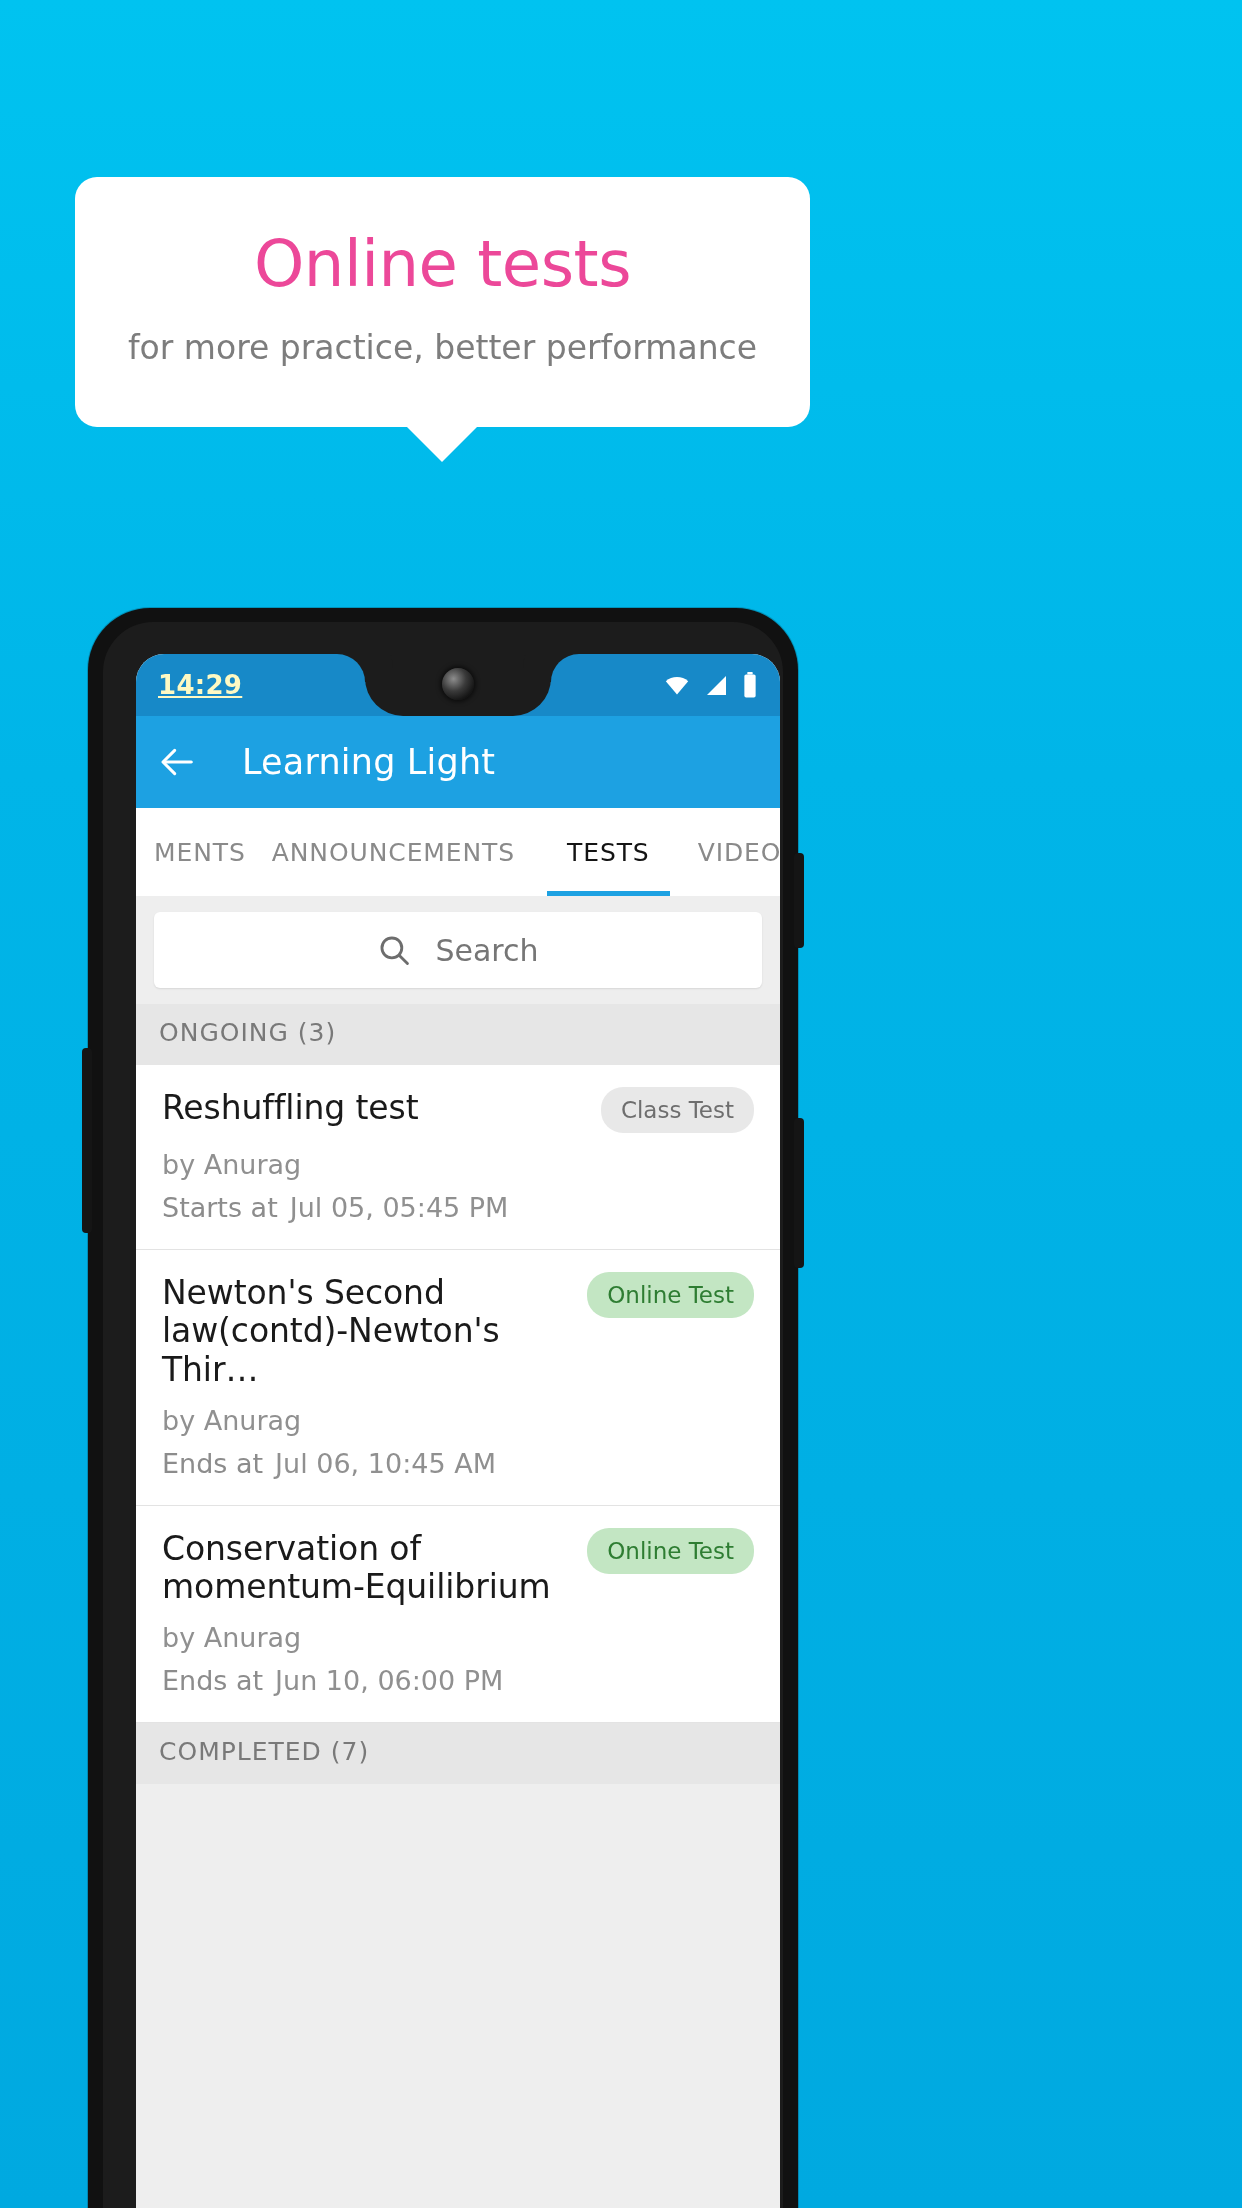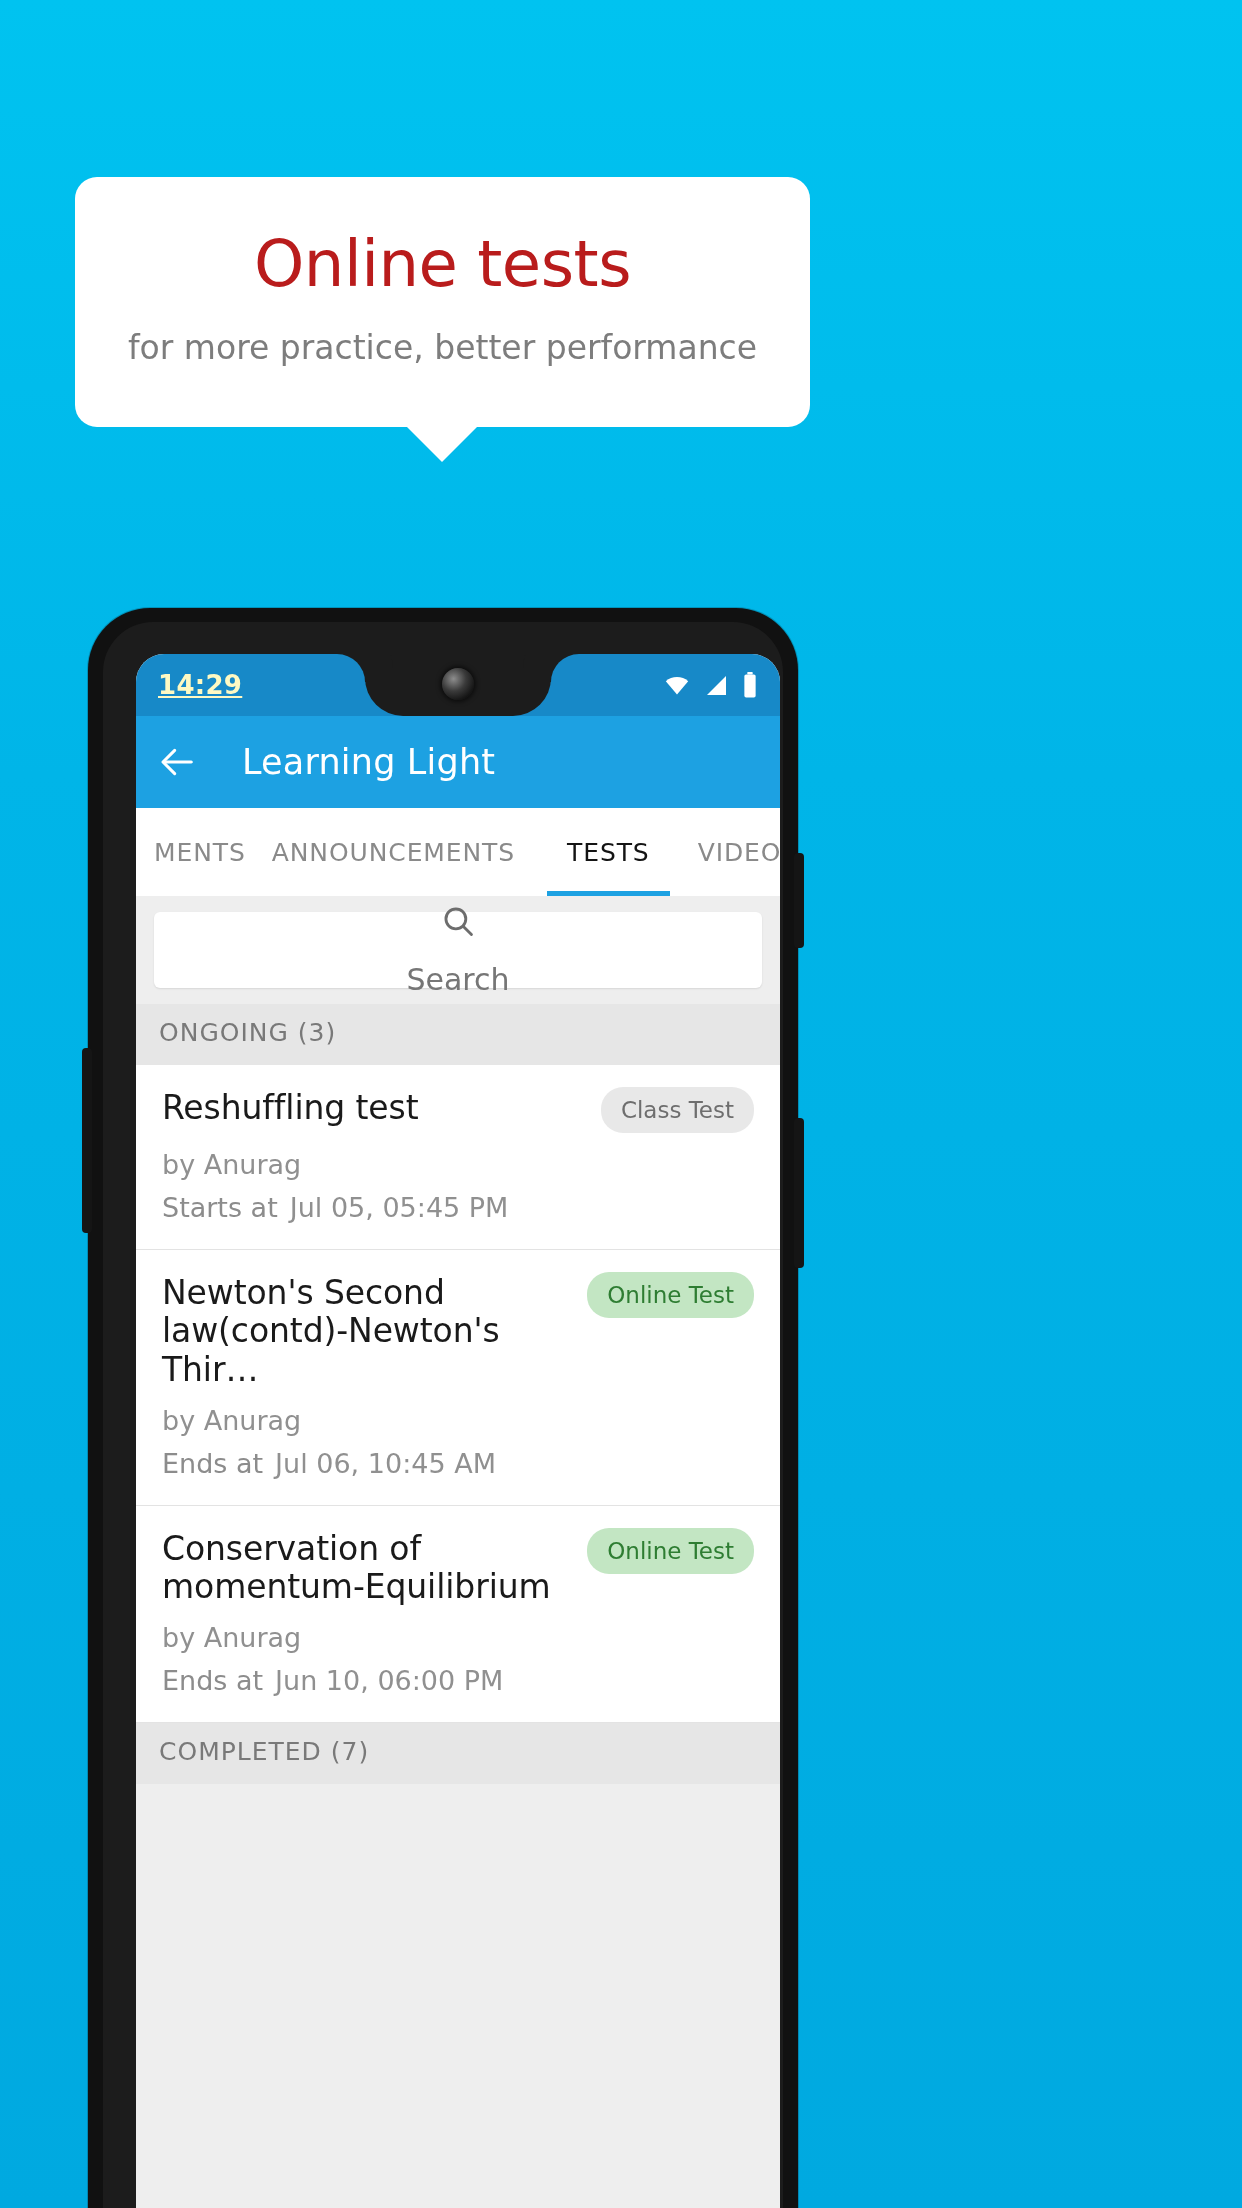--- a/index.html
+++ b/index.html
@@ -15,21 +15,21 @@
     position:absolute;
     left:75px; top:177px;
     width:735px; height:250px;
     background:#ffffff;
     border-radius:22px;
     display:flex; flex-direction:column;
     align-items:center; justify-content:center;
   }
   #callout-title {
     font-size:64px;
-    color:#b91c1c;
+    color:#ec4899;
     font-weight:400;
     letter-spacing:-0.5px;
     line-height:1.05;
     margin-top:-6px;
   }
   #callout-sub {
     font-size:33px;
     color:#7d7d7d;
     font-weight:400;
     margin-top:30px;
@@ -184,21 +184,20 @@
   #content { background:#eeeeee; height:1330px; }
 
   #searchwrap { padding:16px 18px 16px 18px; background:#eeeeee; }
   #searchbox {
     height:76px;
     background:#ffffff;
     border-radius:6px;
     display:flex; align-items:center; justify-content:center;
     gap:24px;
     box-shadow:0 1px 2px rgba(0,0,0,0.10);
-    flex-direction:column;
   }
   #search-icon { width:34px; height:34px; flex:0 0 auto; }
   #search-ph { font-size:30px; color:#767676; }
 
   .section-head {
     background:#e6e6e6;
     padding:14px 26px 18px 23px;
     font-size:25px;
     letter-spacing:1px;
     color:#797979;

